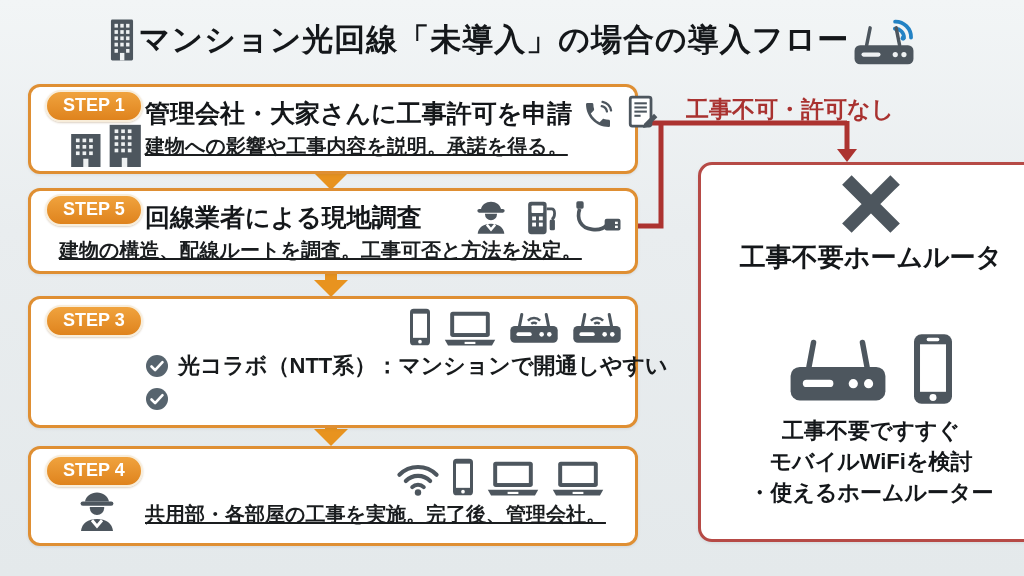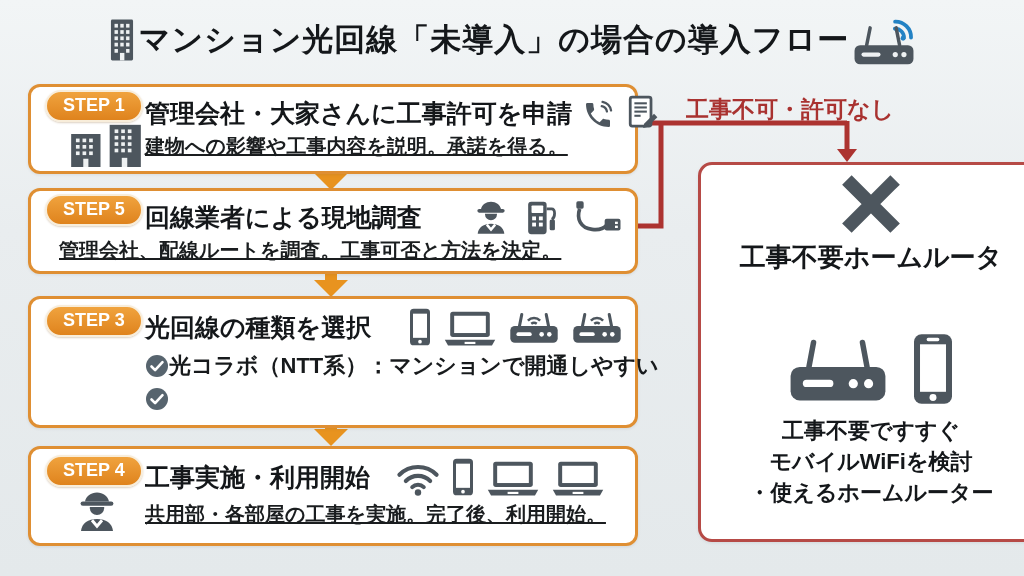--- a/index.html
+++ b/index.html
@@ -19,21 +19,21 @@
     background:linear-gradient(180deg,#f0a33e,#df831d);
     border:2px solid #f8edda;border-radius:18px;
     color:#fff;font-weight:800;font-size:18px;padding:3px 16px 4px;
     white-space:nowrap;box-shadow:0 1px 2px rgba(120,70,10,.25);}
   .hrow{position:absolute;left:114px;right:12px;top:6px;height:40px;
     display:flex;align-items:center;gap:10px;}
   .heading{font-size:25px;font-weight:800;white-space:nowrap;color:#14171a;}
   .icons{display:flex;align-items:flex-end;gap:11px;}
   .icons.pushed{margin-left:auto;}
   .desc{position:absolute;font-size:20px;font-weight:700;white-space:nowrap;color:#1a1d1f;text-decoration:underline;}
-  .bullet{position:absolute;left:114px;display:flex;align-items:center;gap:0;
+  .bullet{position:absolute;left:114px;display:flex;align-items:center;gap:9px;
     font-size:22px;font-weight:800;white-space:nowrap;}
   .flow-arrow{position:absolute;left:314px;z-index:1;}
   .connector{position:absolute;inset:0;z-index:1;pointer-events:none;}
   .branch-label{position:absolute;left:686px;top:94px;z-index:2;
     font-size:23px;font-weight:800;color:#a93230;white-space:nowrap;}
   .altbox{position:absolute;left:698px;top:162px;width:308px;height:374px;
     background:#ffffff;border:3px solid #b64a46;border-radius:14px;z-index:2;
     box-shadow:0 1px 3px rgba(60,70,80,.10);padding-left:32px;}
   .alt-x{position:absolute;top:8px;left:0;right:0;display:flex;justify-content:center;}
   .alt-heading{position:absolute;top:76px;left:0;right:0;text-align:center;
@@ -193,27 +193,26 @@
         </svg>
         <svg class="icn" width="50" height="38" viewBox="0 0 30 22">
           <rect x="2" y="1" width="4.4" height="4.4" rx="1" fill="#4d565e"></rect>
           <path d="M4 5.5c-2 6 .5 11.5 7.5 12.3 4.2.5 7-.6 8.5-2.3" stroke="#4d565e" stroke-width="2.2" fill="none"></path>
           <rect x="19" y="11.5" width="9.5" height="7" rx="1.2" fill="#4d565e"></rect>
           <rect x="25.2" y="13.2" width="1.7" height="1.4" fill="#fff"></rect>
             <rect x="25.2" y="15.6" width="1.7" height="1.4" fill="#fff"></rect>
         </svg>
       </span>
     </div>
-    <div class="desc" style="left:28px;top:46px">管理会社、配線ルートを調査。工事可否と方法を決定。</div>
+    <div class="desc" style="left:28px;top:46px">建物の構造、配線ルートを調査。工事可否と方法を決定。</div>
   </div>
 
   <div class="stepbox" style="top:296px;height:126px">
     <div class="badge" style="top:6px">STEP 3</div>
     <div class="hrow" style="top:8px">
-      <span class="heading">光回線の種類を選択</span>
       <span class="icons pushed">
         <svg class="icn" width="24" height="40" viewBox="0 0 14 24">
           <rect x="1" y="1" width="12" height="22" rx="2.2" fill="#4d565e"></rect>
           <rect x="2.8" y="4" width="8.4" height="14.5" fill="#fff"></rect>
           <circle cx="7" cy="20.8" r="1.1" fill="#fff"></circle>
         </svg>
         <svg class="icn" width="54" height="38" viewBox="0 0 30 21">
           <rect x="4" y="1.5" width="22" height="14" rx="1.5" fill="#4d565e"></rect>
           <rect x="6.2" y="3.7" width="17.6" height="9.6" fill="#fff"></rect>
           <path d="M1 17h28l-1.8 3.2H2.8z" fill="#4d565e"></path>
@@ -260,21 +259,20 @@
       <svg class="icn" width="24" height="24" viewBox="0 0 24 24">
         <circle cx="12" cy="12" r="11" fill="#57646e"></circle>
         <path d="M6.5 12.5l3.6 3.6 7.4-8" stroke="#fff" stroke-width="2.6" fill="none" stroke-linecap="round" stroke-linejoin="round"></path>
       </svg>
     </div>
   </div>
 
   <div class="stepbox" style="top:446px;height:94px">
     <div class="badge" style="top:6px">STEP 4</div>
     <div class="hrow" style="top:8px">
-      <span class="heading">工事実施・利用開始</span>
       <span class="icons pushed" style="margin-right:18px">
         <svg class="icn" width="44" height="36" viewBox="0 0 26 20">
           <g stroke="#4d565e" stroke-width="2.4" fill="none" stroke-linecap="round">
             <path d="M2 7.5a15.5 15.5 0 0 1 22 0"></path>
             <path d="M5.8 11.2a10 10 0 0 1 14.4 0"></path>
             <path d="M9.6 14.8a4.8 4.8 0 0 1 6.8 0"></path>
           </g>
           <circle cx="13" cy="18" r="1.9" fill="#4d565e"></circle>
         </svg>
         <svg class="icn" width="24" height="40" viewBox="0 0 14 24">
@@ -296,21 +294,21 @@
         </svg>
       </span>
     </div>
     <svg class="icn" style="position:absolute;left:42px;top:38px" width="48" height="48" viewBox="0 0 24 24">
       <path d="M12 2.8c-3 0-5.4 1.8-6 4.4h12c-.6-2.6-3-4.4-6-4.4z" fill="#4d565e"></path>
       <rect x="3.8" y="7.2" width="16.4" height="2.2" rx="1.1" fill="#4d565e"></rect>
       <path d="M8.4 10h7.2v.4a3.6 3.6 0 0 1-7.2 0z" fill="#4d565e"></path>
       <path d="M4 22c.4-4 3.6-6 8-6s7.6 2 8 6z" fill="#4d565e"></path>
       <path d="M9.5 16.6l2.5 3 2.5-3" stroke="#fff" stroke-width="1.5" fill="none"></path>
     </svg>
-    <div class="desc" style="left:114px;top:52px">共用部・各部屋の工事を実施。完了後、利用開始。</div>
+    <div class="desc" style="left:114px;top:52px">共用部・各部屋の工事を実施。完了後、管理会社。</div>
   </div>
 
   <div class="altbox">
     <div class="alt-x">
       <svg class="icn" width="62" height="62" viewBox="0 0 24 24">
         <path d="M4.5 4.5l15 15M19.5 4.5l-15 15" stroke="#4d565e" stroke-width="5.2" stroke-linecap="square"></path>
       </svg>
     </div>
     <div class="alt-heading">
       <div>工事不要ホームルータ</div>

